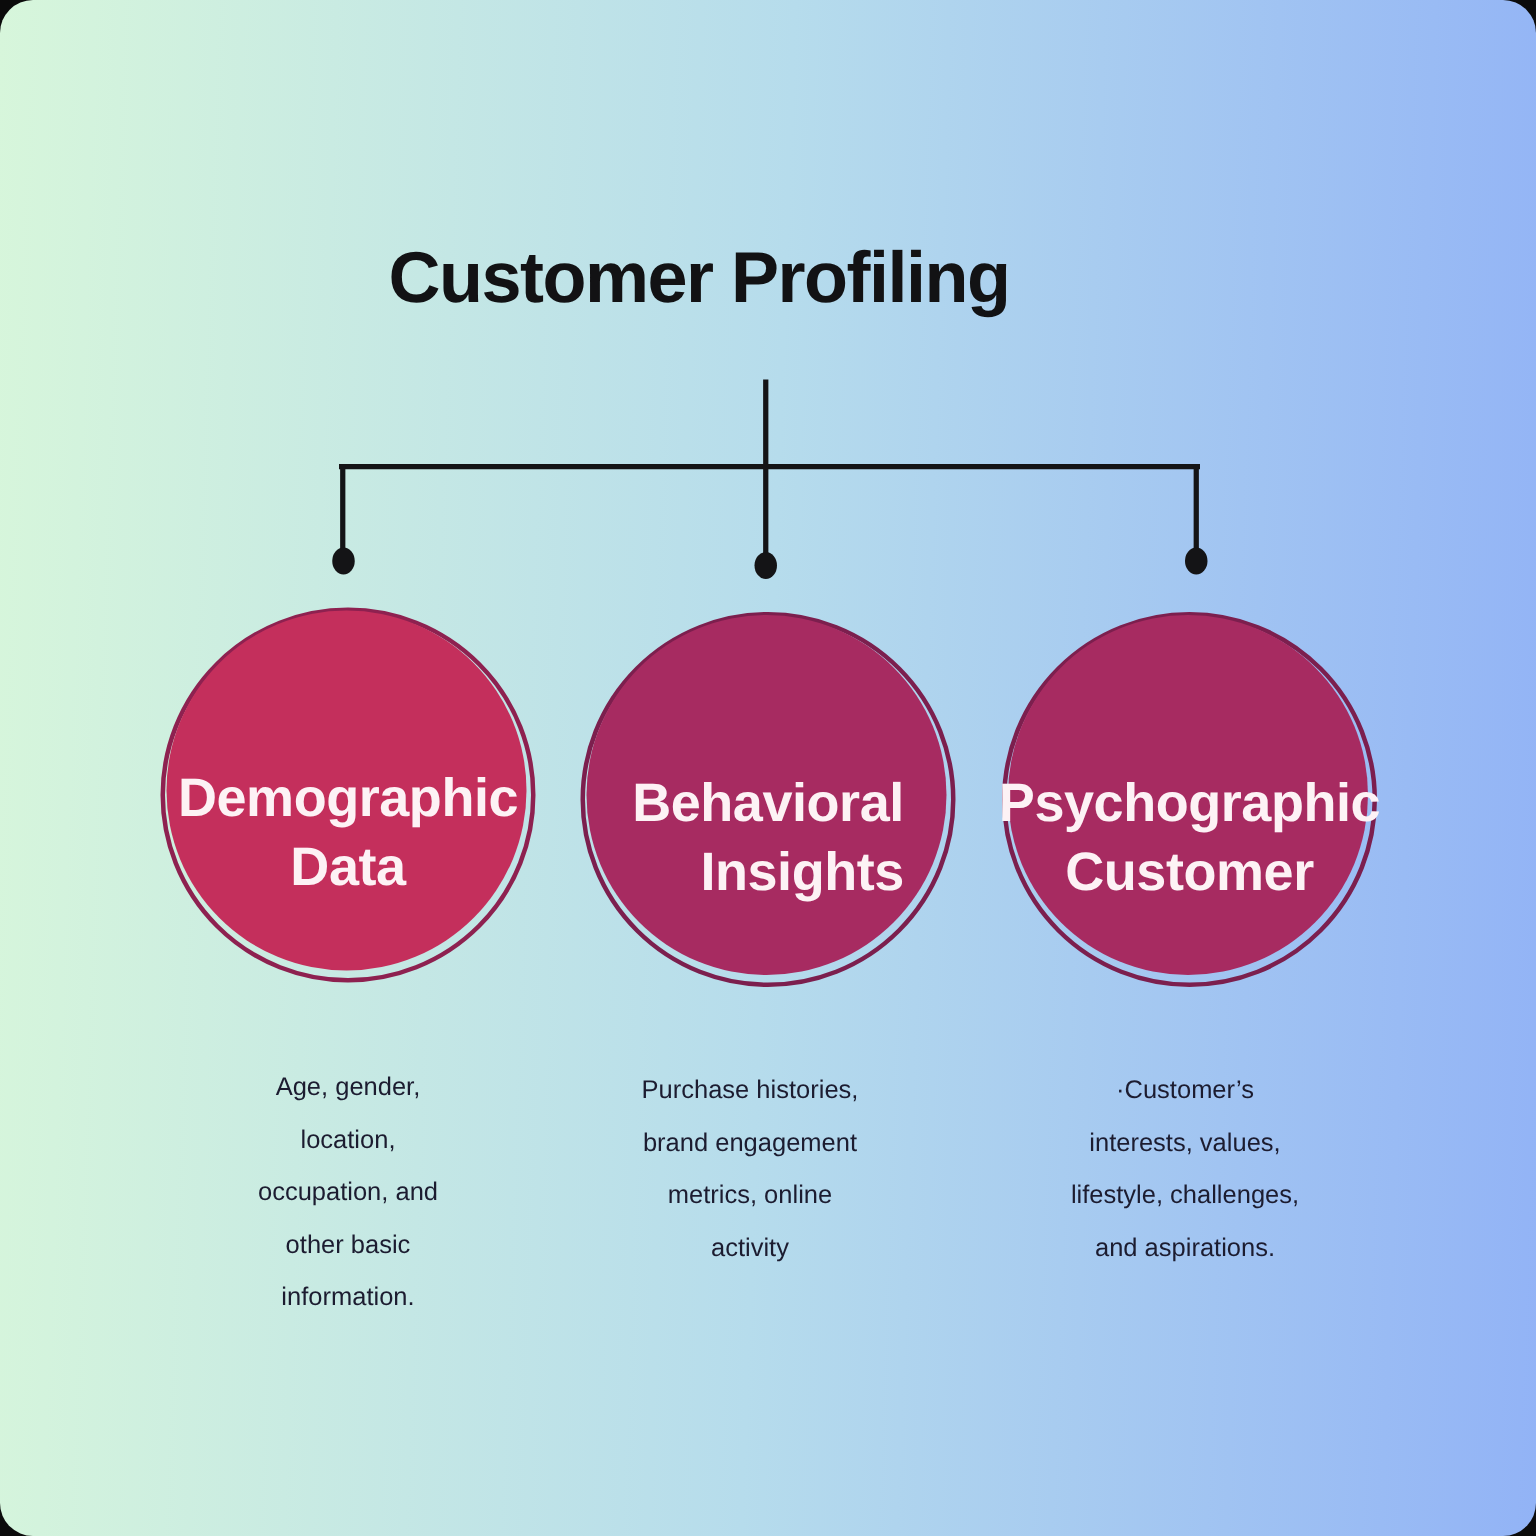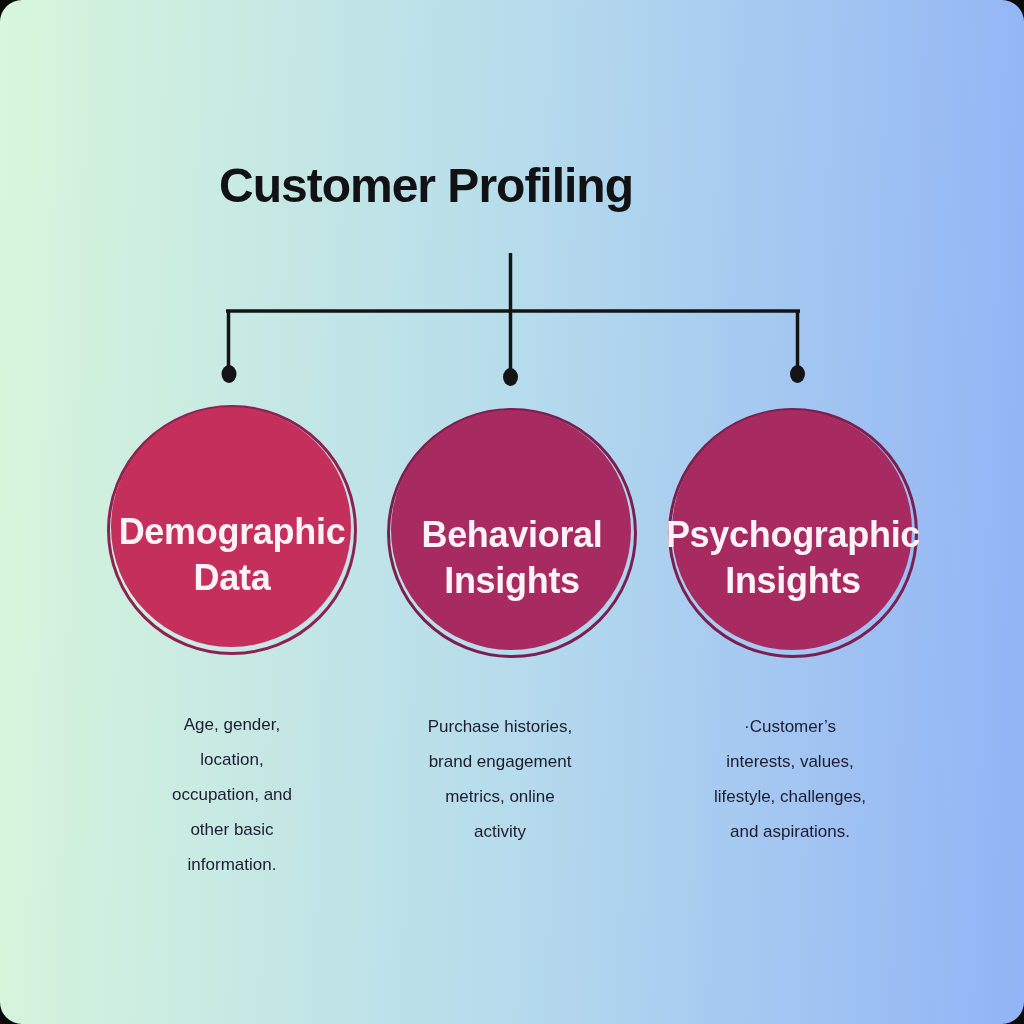--- a/index.html
+++ b/index.html
@@ -21,20 +21,21 @@
     top: 158px;
     left: 0;
     width: 852px;
     margin: 0;
     text-align: center;
     font-size: 48px;
     line-height: 56px;
     font-weight: 700;
     letter-spacing: -1px;
     color: #121214;
+    padding-left: 40px;
   }
   .connector {
     position: absolute;
     left: 0;
     top: 0;
     width: 1024px;
     height: 1024px;
     pointer-events: none;
   }
   .node {
@@ -109,29 +110,29 @@
   <div class="node node1">
     <div class="ring" style="border-color: rgb(142, 33, 80);"></div>
     <div class="fill" style="background: rgb(196, 47, 92);"></div>
     <div class="label" style="color: rgb(253, 242, 245);">Demographic
 Data</div>
   </div>
 
   <div class="node node2">
     <div class="ring" style="border-color: rgb(124, 31, 78);"></div>
     <div class="fill" style="background: rgb(167, 43, 97);"></div>
-    <div class="label" style="color: rgb(253, 242, 245);">Behavioral
+    <div class="label" style="color: rgb(253, 242, 245); text-align: right;">Behavioral
 Insights</div>
   </div>
 
   <div class="node node3">
     <div class="ring" style="border-color: rgb(124, 31, 78);"></div>
     <div class="fill" style="background: rgb(167, 43, 97);"></div>
     <div class="label" style="color: rgb(253, 242, 245);">Psychographic
-Insights</div>
+Customer</div>
   </div>
 
   <div class="desc desc1" style="color: rgb(28, 28, 48);">Age, gender,
 location,
 occupation, and
 other basic
 information.</div>
   <div class="desc desc2" style="color: rgb(28, 28, 48);">Purchase histories,
 brand engagement
 metrics, online

